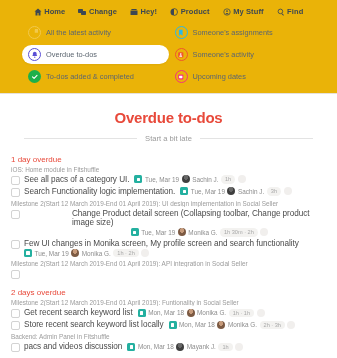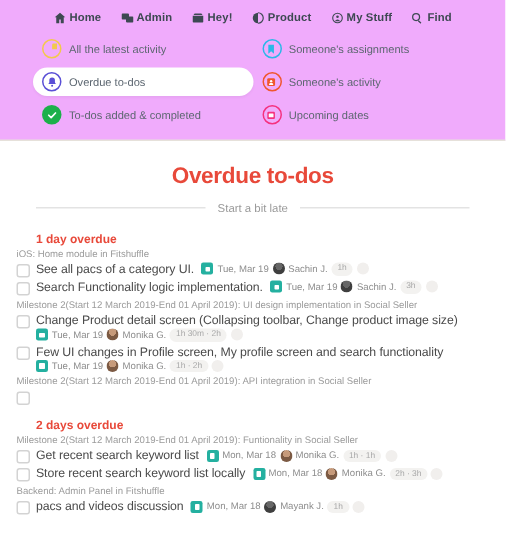--- a/index.html
+++ b/index.html
@@ -6,21 +6,21 @@
   html, body {
     width: 337px; height: 358px;
     font-family: "Liberation Sans", sans-serif;
     background: #ffffff;
     overflow: hidden;
   }
   #app { width: 337px; height: 358px; position: relative; background:#fff; }
 
   
   .topbar {
-    background: #f0abfc;
+    background: #eab308;
     padding: 4px 0 7px 0;
     border-bottom: 1px solid #e6e1da;
     text-align: right;
   }
   .mainnav {
     display: flex; justify-content: center; align-items: center;
     gap: 13px; padding: 3px 0 7px 0;
   }
   .navitem {
     display: flex; align-items: center; gap: 2.5px;
@@ -62,22 +62,22 @@
     margin: 15px 0 8px 0;
   }
   .subtitle-wrap {
     display: flex; align-items: center; gap: 8px;
     margin: 0 14px 12px 14px;
   }
   .subtitle-wrap .rule { flex: 1; height: 1px; background: #e3e3e3; }
   .subtitle { font-size: 7.6px; color: #9a9a9a; white-space: nowrap; }
 
   .section-head {
-    color: #e8493a; font-size: 8px; font-weight: bold;
-    margin: 2px 0 2px 14px;
+    color: #e8493a; font-size: 8px; font-weight: normal;
+    margin: 2px 0 2px 1px;
   }
   .group-label {
     font-size: 6.4px; color: #9b9b9b; margin: 2px 0 1px 1px;
     white-space: nowrap; overflow: hidden;
   }
 
   .todo {
     display: flex; align-items: flex-start; gap: 4px;
     padding: 1px 0 1px 1px;
   }
@@ -129,21 +129,21 @@
           </span>
           <span>Home</span>
         </div>
         <div class="navitem">
           <span class="navicon">
             <svg viewBox="0 0 16 16" width="8" height="8" fill="#3d4852">
               <rect x="0" y="2" width="10" height="8" rx="1.5"></rect>
               <rect x="6" y="6" width="10" height="8" rx="1.5"></rect>
             </svg>
           </span>
-          <span>Admin</span>
+          <span>Change</span>
         </div>
         <div class="navitem">
           <span class="navicon">
             <svg viewBox="0 0 16 16" width="8" height="8" fill="#3d4852">
               <path d="M1 5h14v8a1 1 0 0 1-1 1H2a1 1 0 0 1-1-1z"></path>
               <path d="M2 4h12l-1.5-2h-9z"></path>
             </svg>
           </span>
           <span>Hey!</span>
         </div>
@@ -275,38 +275,38 @@
               <span class="avatar dark"></span>
               <span class="metatext">Sachin J.</span>
               <span class="pill">3h</span>
               <span class="dotbtn"></span>
             </span>
           </div>
         </div>
         <div class="group-label">Milestone 2(Start 12 March 2019-End 01 April 2019): UI design implementation in Social Seller</div>
         <div class="todo">
           <div class="checkbox"></div>
-          <div class="todo-body" style="flex-direction: column; align-items: flex-start; gap: 1px;">
+          <div class="todo-body" style="flex-direction: column; align-items: center; gap: 1px; margin-left: 48px;">
             <span class="todo-title">Change Product detail screen (Collapsing toolbar, Change product image size)</span>
             <span class="meta">
               <span class="datechip">
                 <i></i>
               </span>
               <span class="metatext">Tue, Mar 19</span>
               <span class="avatar warm"></span>
               <span class="metatext">Monika G.</span>
               <span class="pill">1h 30m · 2h</span>
               <span class="dotbtn"></span>
             </span>
           </div>
         </div>
         <div class="todo">
           <div class="checkbox"></div>
           <div class="todo-body" style="flex-direction: column; align-items: flex-start; gap: 1px;">
-            <span class="todo-title">Few UI changes in Profile screen, My profile screen and search functionality</span>
+            <span class="todo-title">Few UI changes in Monika screen, My profile screen and search functionality</span>
             <span class="meta">
               <span class="datechip">
                 <i></i>
               </span>
               <span class="metatext">Tue, Mar 19</span>
               <span class="avatar warm"></span>
               <span class="metatext">Monika G.</span>
               <span class="pill">1h · 2h</span>
               <span class="dotbtn"></span>
             </span>

